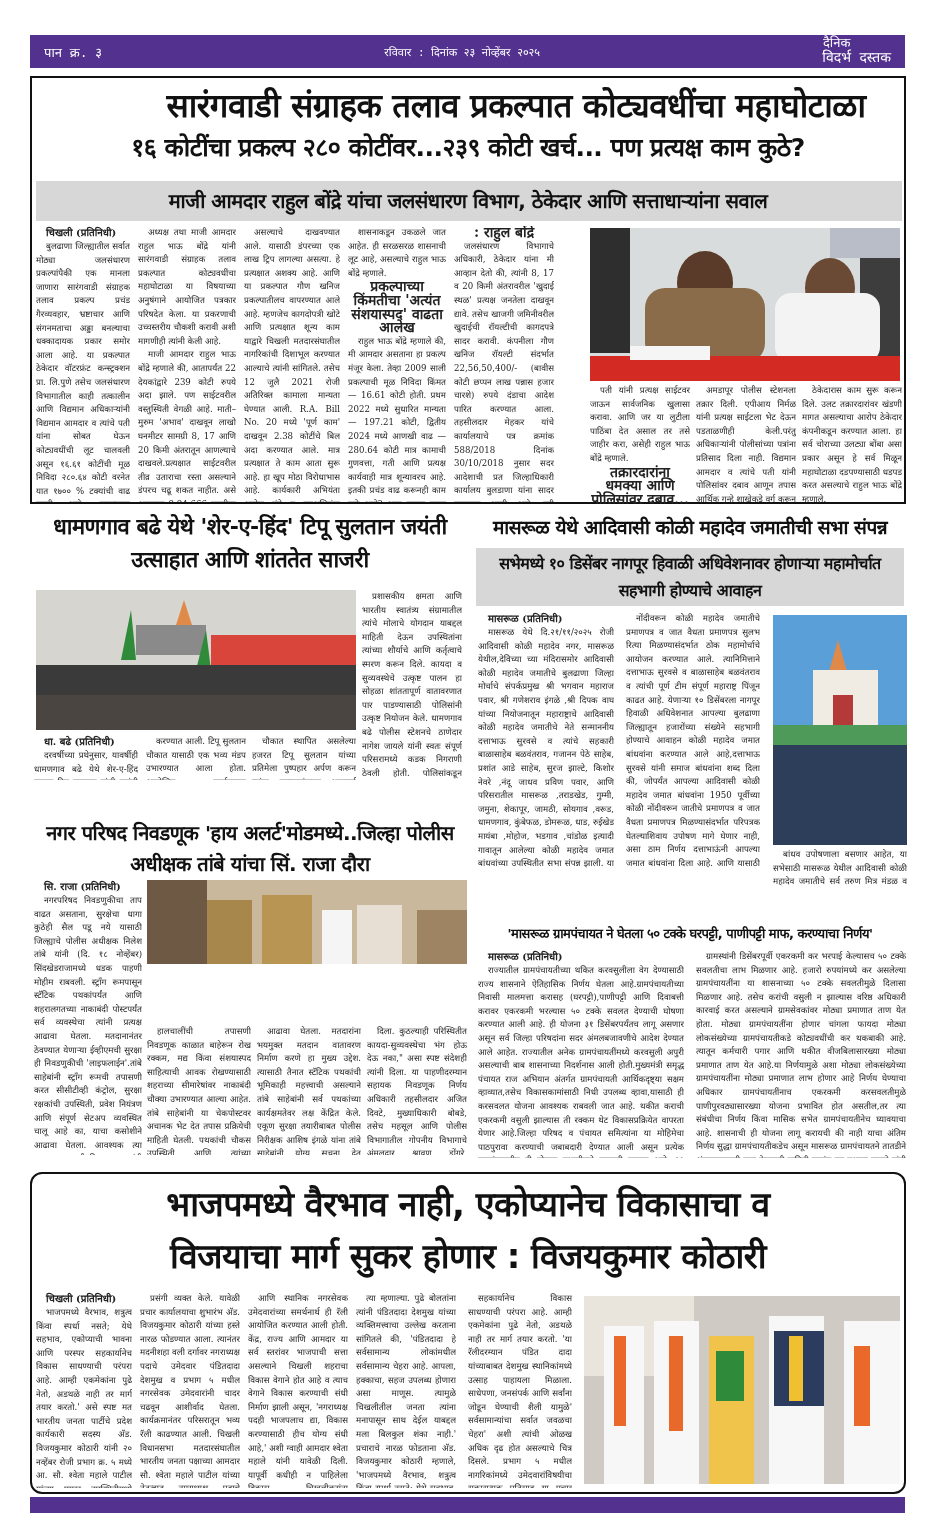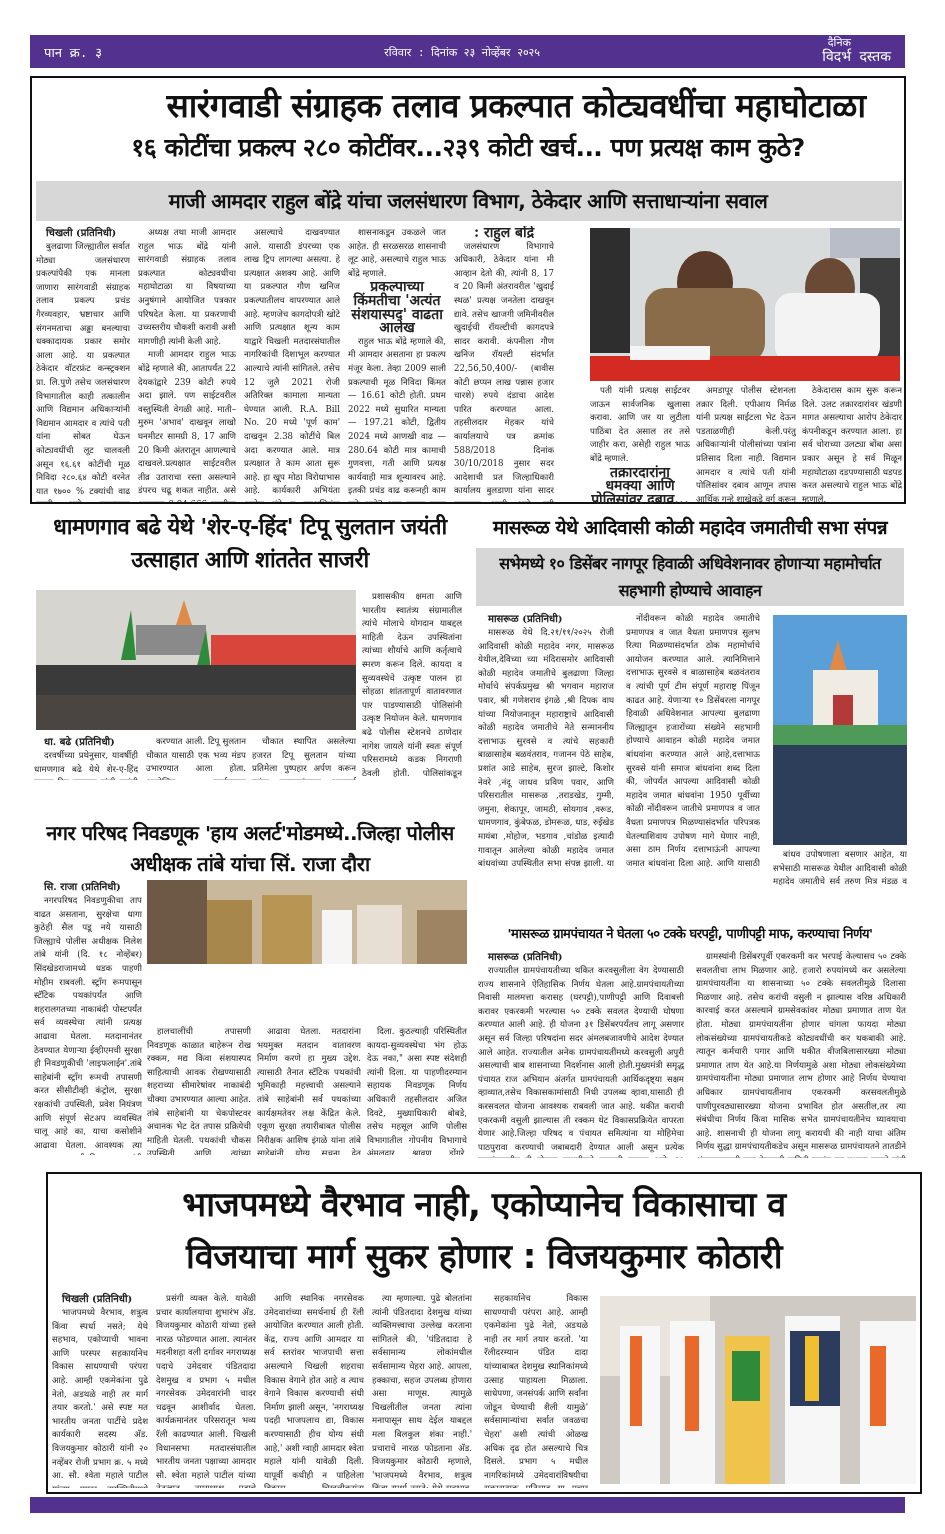--- a/index.html
+++ b/index.html
@@ -3,21 +3,21 @@
 <meta charset="utf-8">
 <style>
   * { box-sizing: border-box; margin: 0; padding: 0; }
   html, body { width: 945px; height: 1534px; background: #ffffff; overflow: hidden; }
   body { font-family: "DejaVu Sans", sans-serif; color: #111; position: relative; }
 
   .topbar { position: absolute; left: 30px; top: 35px; width: 875px; height: 33px; background: #52318f; color: #fff; display: flex; align-items: center; justify-content: space-between; padding: 0 14px 0 14px; font-family: Liberation Mono, monospace; }
   .topbar .page-no { font-size: 13px; }
   .topbar .date { font-size: 11px; }
   .topbar .brand { text-align: right; line-height: 1; }
-  .topbar .brand .small { font-size: 11px; display:block; margin-right: 40px; }
+  .topbar .brand .small { font-size: 13px; display:block; margin-right: 40px; text-align: center; }
   .topbar .brand .big { font-size: 14px; }
 
   .box { position: absolute; border: 2px solid #111; background: #fff; }
   .col { position: absolute; font-family: "DejaVu Serif", serif; font-size: 8.6px; line-height: 13.6px; text-align: justify; color: #222; overflow: hidden; }
   .col p { text-indent: 10px; }
   .col .byline { font-weight: bold; font-size: 10px; line-height: 14px; text-indent: 10px; }
   .col .sub { font-weight: bold; text-align: center; font-size: 14px; text-indent: 0; }
 
   .hl { position: absolute; text-align: center; font-weight: bold; color: #111; white-space: nowrap; overflow: hidden; letter-spacing: -0.5px; }
   .greyband { position: absolute; background: #d7d7d7; }
@@ -172,21 +172,21 @@
 
 <div class="hl" style="left:472px; top:922px; width:436px; font-size:13px; line-height:24px;">'मासरूळ ग्रामपंचायत ने घेतला ५० टक्के घरपट्टी, पाणीपट्टी माफ, करण्याचा निर्णय'</div>
 <div class="col" style="left:478px; top:950px; width:206px; height:208px;">
   <div class="byline">मासरूळ (प्रतिनिधी)</div>
   <p>राज्यातील ग्रामपंचायतीच्या थकित करवसुलीला वेग देण्यासाठी राज्य शासनाने ऐतिहासिक निर्णय घेतला आहे.ग्रामपंचायतीच्या निवासी मालमत्ता करासह (घरपट्टी),पाणीपट्टी आणि दिवाबत्ती करावर एकरकमी भरल्यास ५० टक्के सवलत देण्याची घोषणा करण्यात आली आहे. ही योजना ३१ डिसेंबरपर्यंतच लागू असणार असून सर्व जिल्हा परिषदांना सदर अंमलबजावणीचे आदेश देण्यात आले आहेत. राज्यातील अनेक ग्रामपंचायतींमध्ये करवसुली अपुरी असल्याची बाब शासनाच्या निदर्शनास आली होती.मुख्यमंत्री समृद्ध पंचायत राज अभियान अंतर्गत ग्रामपंचायती आर्थिकदृष्ट्या सक्षम व्हाव्यात,तसेच विकासकामांसाठी निधी उपलब्ध व्हावा,यासाठी ही करसवलत योजना आवश्यक राबवली जात आहे. थकीत कराची एकरकमी वसुली झाल्यास ती रक्कम थेट विकासप्रक्रियेत वापरता येणार आहे.जिल्हा परिषद व पंचायत समित्यांना या मोहिमेचा पाठपुरावा करण्याची जबाबदारी देण्यात आली असून प्रत्येक ग्रामपंचायतीत ही योजना प्रभावीपणे राबवली जाणार आहे. ३१ डिसेंबर ही अंतिम मुदत करवसुलीला वेग देण्यासाठी राज्य शासनाने करसवलत योजना राबवली आहे.करसवलत ही अभियानापुरती मर्यादित असल्याने</p>
 </div>
 <div class="col" style="left:696px; top:950px; width:210px; height:208px;">
   <p>ग्रामस्थांनी डिसेंबरपूर्वी एकरकमी कर भरपाई केल्यासच ५० टक्के सवलतीचा लाभ मिळणार आहे. हजारो रुपयांमध्ये कर असलेल्या ग्रामपंचायतींना या शासनाच्या ५० टक्के सवलतीमुळे दिलासा मिळणार आहे. तसेच करांची वसुली न झाल्यास वरिष्ठ अधिकारी कारवाई करत असल्याने ग्रामसेवकांवर मोठ्या प्रमाणात ताण येत होता. मोठ्या ग्रामपंचायतींना होणार चांगला फायदा मोठ्या लोकसंख्येच्या ग्रामपंचायतीकडे कोट्यवधींची कर थकबाकी आहे. त्यातून कर्मचारी पगार आणि थकीत वीजबिलासारख्या मोठ्या प्रमाणात ताण येत आहे.या निर्णयामुळे अशा मोठ्या लोकसंख्येच्या ग्रामपंचायतींना मोठ्या प्रमाणात लाभ होणार आहे निर्णय घेण्याचा अधिकार ग्रामपंचायतींनाच एकरकमी करसवलतीमुळे पाणीपुरवठ्यासारख्या योजना प्रभावित होत असतील,तर त्या संबंधीचा निर्णय किंवा मासिक सभेत ग्रामपंचायतीनेच घ्यावयाचा आहे. शासनाची ही योजना लागू करायची की नाही याचा अंतिम निर्णय सुद्धा ग्रामपंचायतीकडेच असून मासरूळ ग्रामपंचायतने तातडीने अंमलबजावणी सुरू केल्याची माहिती सरपंच पुत्र मधुकर महाले यांनी दिली आहे आणि त्यासाठी मोठ्या प्रमाणात नागरिकांचाही प्रतिसाद मिळताना दिसून येत आहे.</p>
 </div>
 
-<div class="box" style="left:46px; top:1172px; width:876px; height:322px;">
+<div class="box" style="left:30px; top:1172px; width:876px; height:322px;border-radius:12px;">
   <div class="hl" style="left:0; top:4px; width:872px; font-size:34px; line-height:52px;">भाजपमध्ये वैरभाव नाही, एकोप्यानेच विकासाचा व</div>
   <div class="hl" style="left:0; top:56px; width:872px; font-size:34px; line-height:52px;">विजयाचा मार्ग सुकर होणार : विजयकुमार कोठारी</div>
 
   <div class="col" style="left:4px; top:118px; width:96px; height:196px;">
     <div class="byline">चिखली (प्रतिनिधी)</div>
     <p>भाजपमध्ये वैरभाव, शत्रुत्व किंवा स्पर्धा नसते; येथे सहभाव, एकोप्याची भावना आणि परस्पर सहकार्यानेच विकास साधण्याची परंपरा आहे. आम्ही एकमेकांना पुढे नेतो, अडथळे नाही तर मार्ग तयार करतो.' असे स्पष्ट मत भारतीय जनता पार्टीचे प्रदेश कार्यकारी सदस्य अ‍ॅड. विजयकुमार कोठारी यांनी २० नव्हेंबर रोजी प्रभाग क्र. ५ मध्ये आ. सौ. श्वेता महाले पाटील यांच्या प्रमुख उपस्थितीमध्ये सदानंद नगर येथील हनुमान मंदिरात प्रचार मोहिमेचा शुभारंभ</p>
   </div>
   <div class="col" style="left:108px; top:118px; width:100px; height:196px;">
     <p>प्रसंगी व्यक्त केले. यावेळी प्रचार कार्यालयाचा शुभारंभ अ‍ॅड. विजयकुमार कोठारी यांच्या हस्ते नारळ फोडण्यात आला. त्यानंतर मदनीशहा वली दर्गावर नगराध्यक्ष पदाचे उमेदवार पंडितदादा देशमुख व प्रभाग ५ मधील नगरसेवक उमेदवारांनी चादर चढवून आशीर्वाद घेतला. कार्यक्रमानंतर परिसरातून भव्य रॅली काढण्यात आली. चिखली विधानसभा मतदारसंघातील भारतीय जनता पक्षाच्या आमदार सौ. श्वेता महाले पाटील यांच्या नेतृत्वात नगराध्यक्ष पदाचे उमेदवार पंडितदादा देशमुख</p>
   </div>

